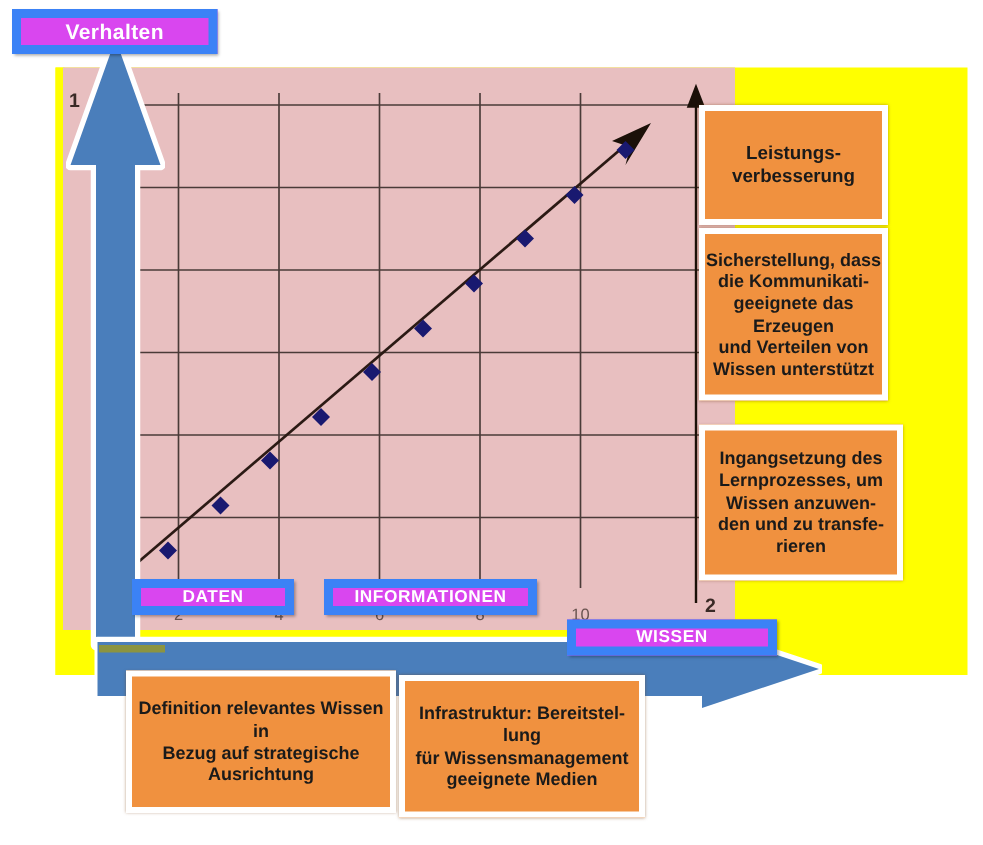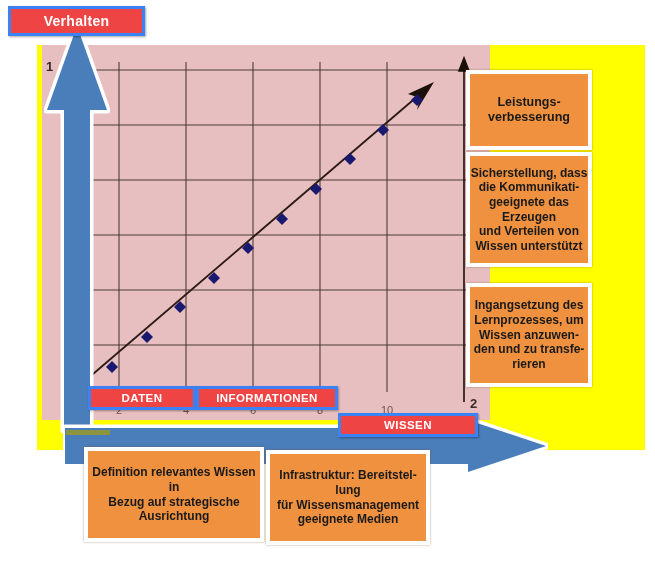--- a/index.html
+++ b/index.html
@@ -18,46 +18,46 @@
 
   
   #plot-card{position:absolute;left:86px;top:60px;width:385px;height:340px;}
 
   
   #plot{position:absolute;left:86px;top:62px;width:380px;height:330px;}
 
   #plot svg{position:absolute;left:0;top:0;width:380px;height:330px;overflow:visible;}
 
   
-  .redbox{background:#ef4444;border:3px solid #3b82f6;
+  .redbox{background:#d946ef;border:6px solid #3b82f6;
           color:#ffffff;font-weight:bold;display:flex;align-items:center;
           justify-content:center;box-sizing:border-box;
           box-shadow:1px 1px 2px rgba(0,0,0,.35);}
   #verhalten{position:absolute;left:8px;top:6px;width:137px;height:30px;font-size:14px;
              letter-spacing:.3px;}
 
   
   #cat-row{position:absolute;left:88px;top:386px;width:382px;height:24px;
-           display:flex;gap:0;}
+           display:flex;gap:20px;}
   #cat-row .catbox{flex:0 0 auto;height:24px;font-size:11.5px;letter-spacing:.4px;}
   #cat-daten{width:108px;}
   #cat-info{width:142px;text-align:center;}
   #cat-wissen{width:140px;margin-top:27px;}
 
   
   .orangebox{position:absolute;background:#f0913f;color:#1a1a1a;
              font-weight:bold;box-sizing:border-box;
              display:flex;flex-direction:column;align-items:center;
              justify-content:center;text-align:center;
              border:4px solid #ffffff;
              box-shadow:0 0 2px rgba(120,60,10,.5);
              line-height:1.22;}
   #box-leistung{left:466px;top:70px;width:126px;height:80px;font-size:12.5px;}
   #box-sicher {left:466px;top:152px;width:126px;height:115px;font-size:12px;}
-  #box-ingang {left:466px;top:283px;width:126px;height:104px;font-size:12px;}
+  #box-ingang {left:466px;top:283px;width:136px;height:104px;font-size:12px;}
   #box-definition{left:84px;top:447px;width:180px;height:95px;font-size:12px;}
   #box-infrastruktur{left:266px;top:450px;width:164px;height:95px;font-size:12px;}
 
   .ob-line{display:block;}
 
   
   #arrow-up{position:absolute;left:44px;top:22px;width:66px;height:412px;}
   #arrow-right{position:absolute;left:63px;top:418px;width:485px;height:56px;}
 
   

